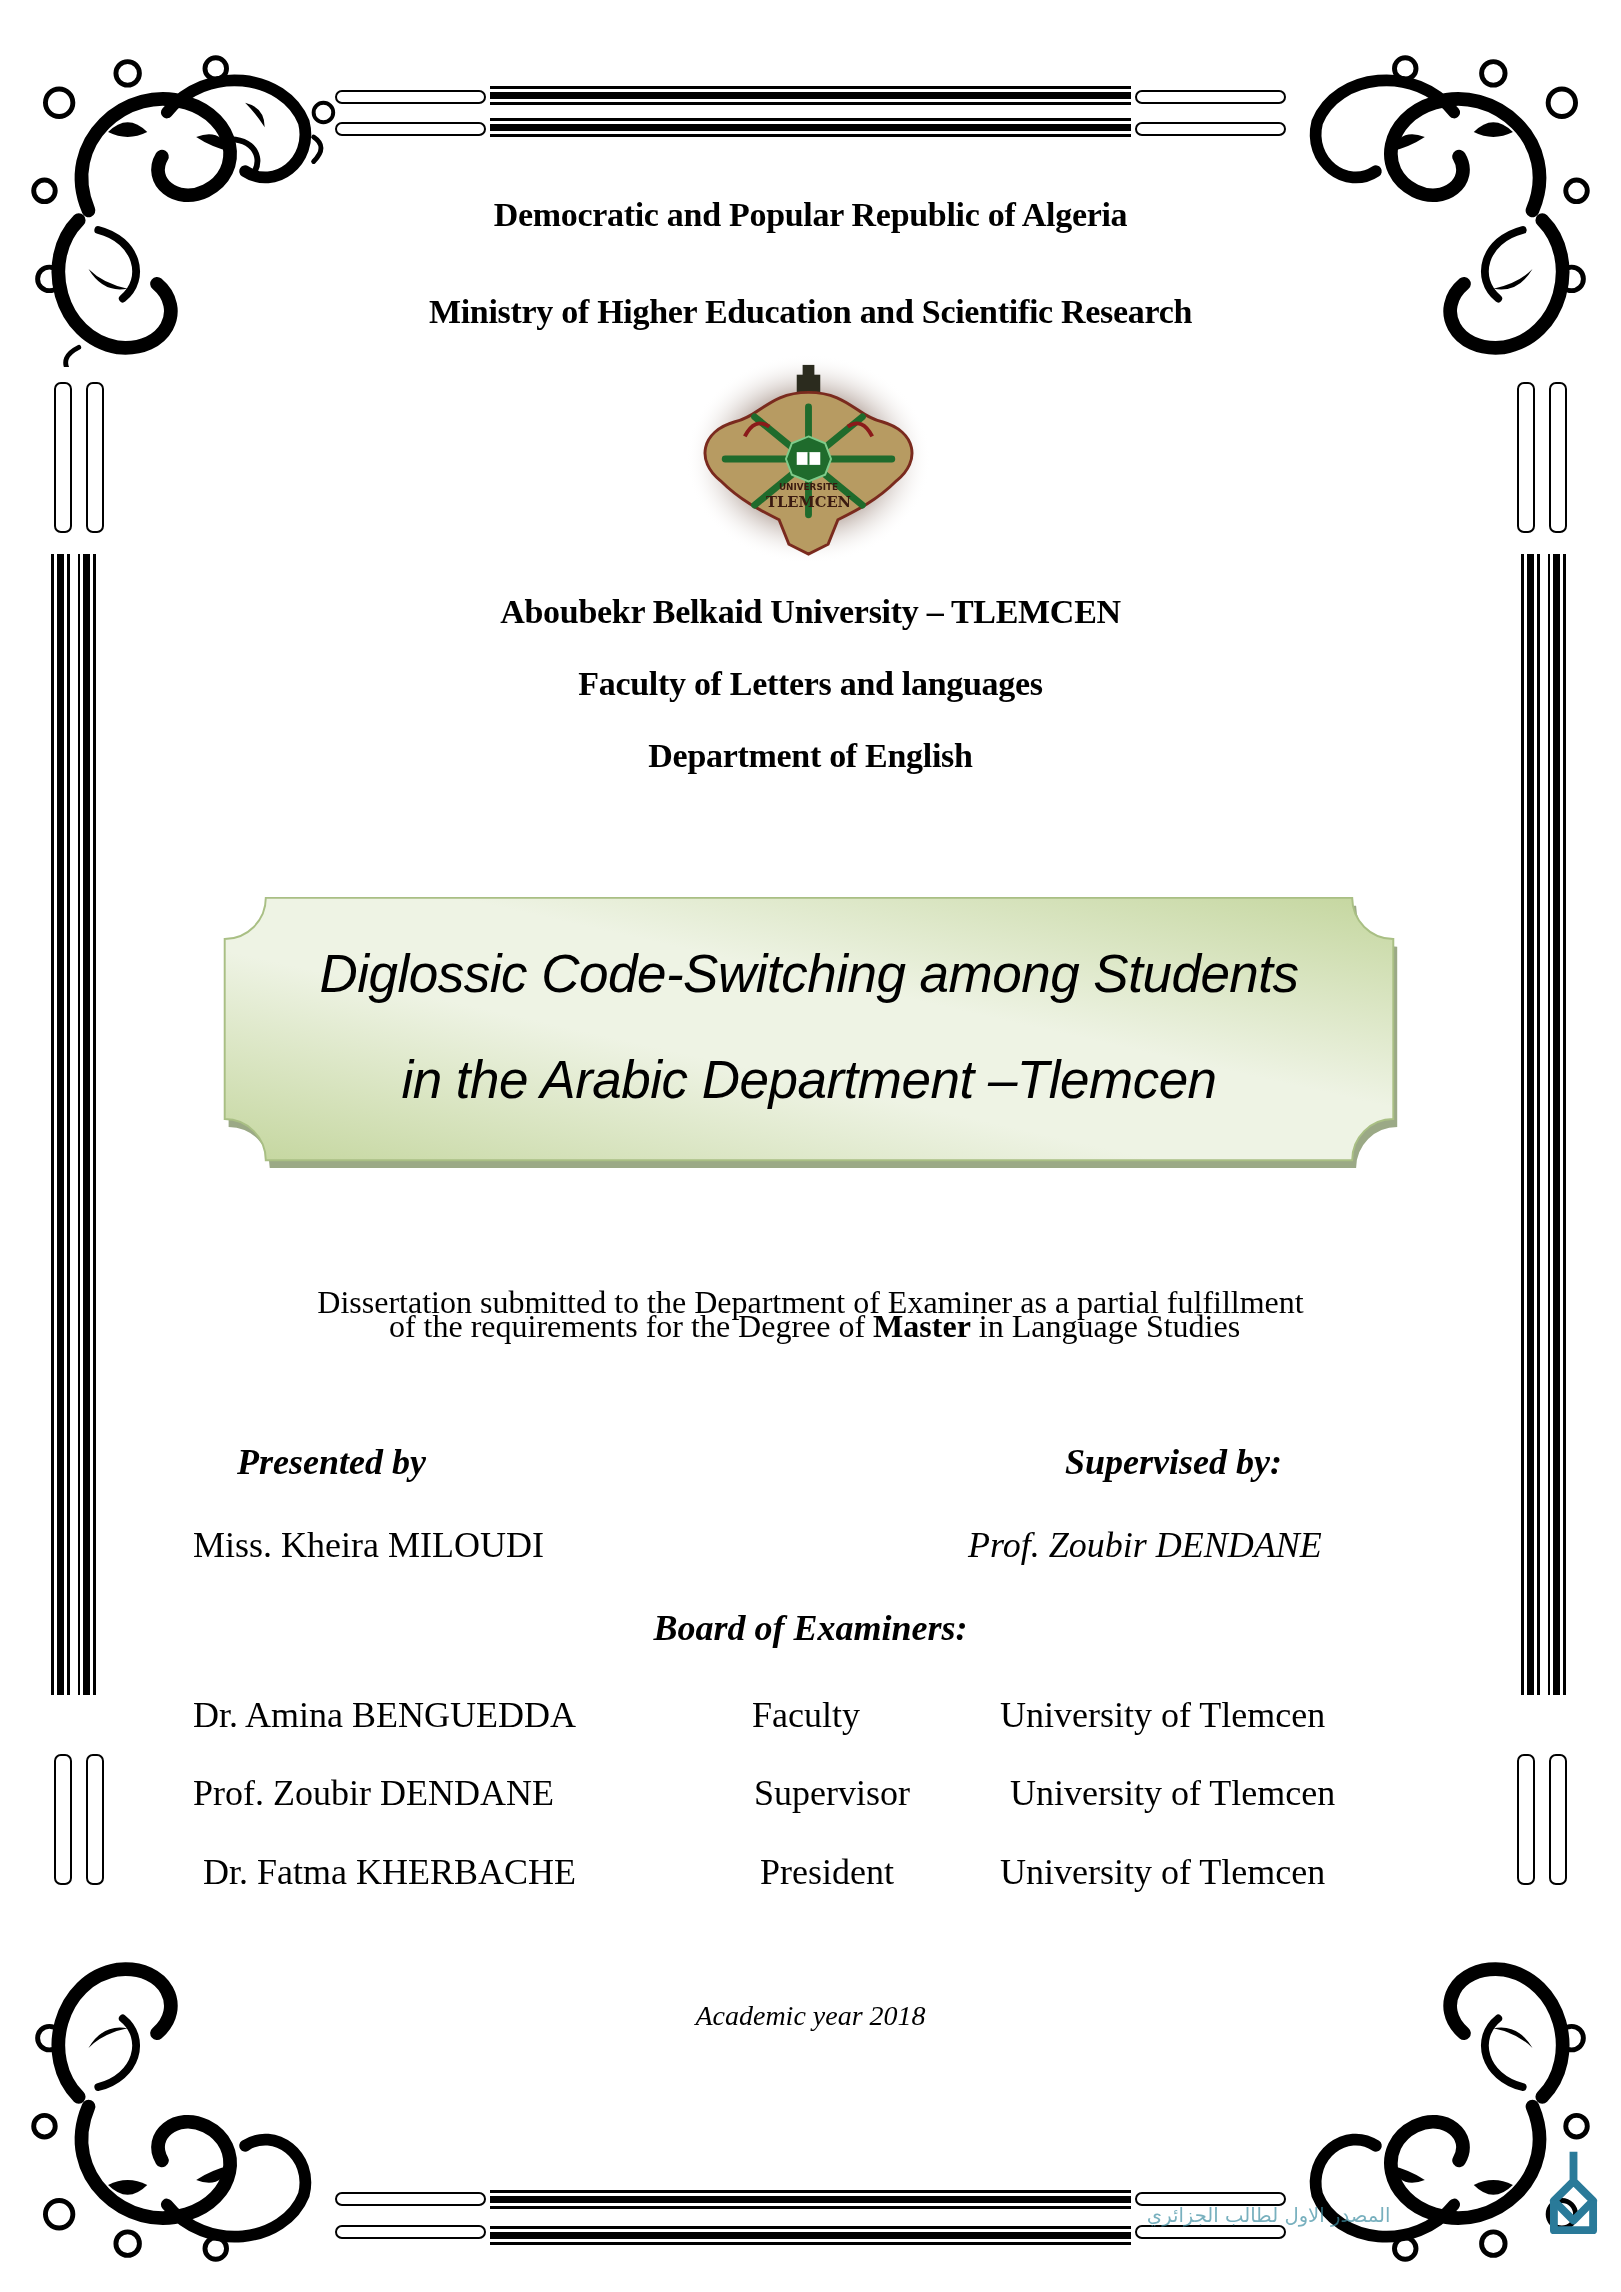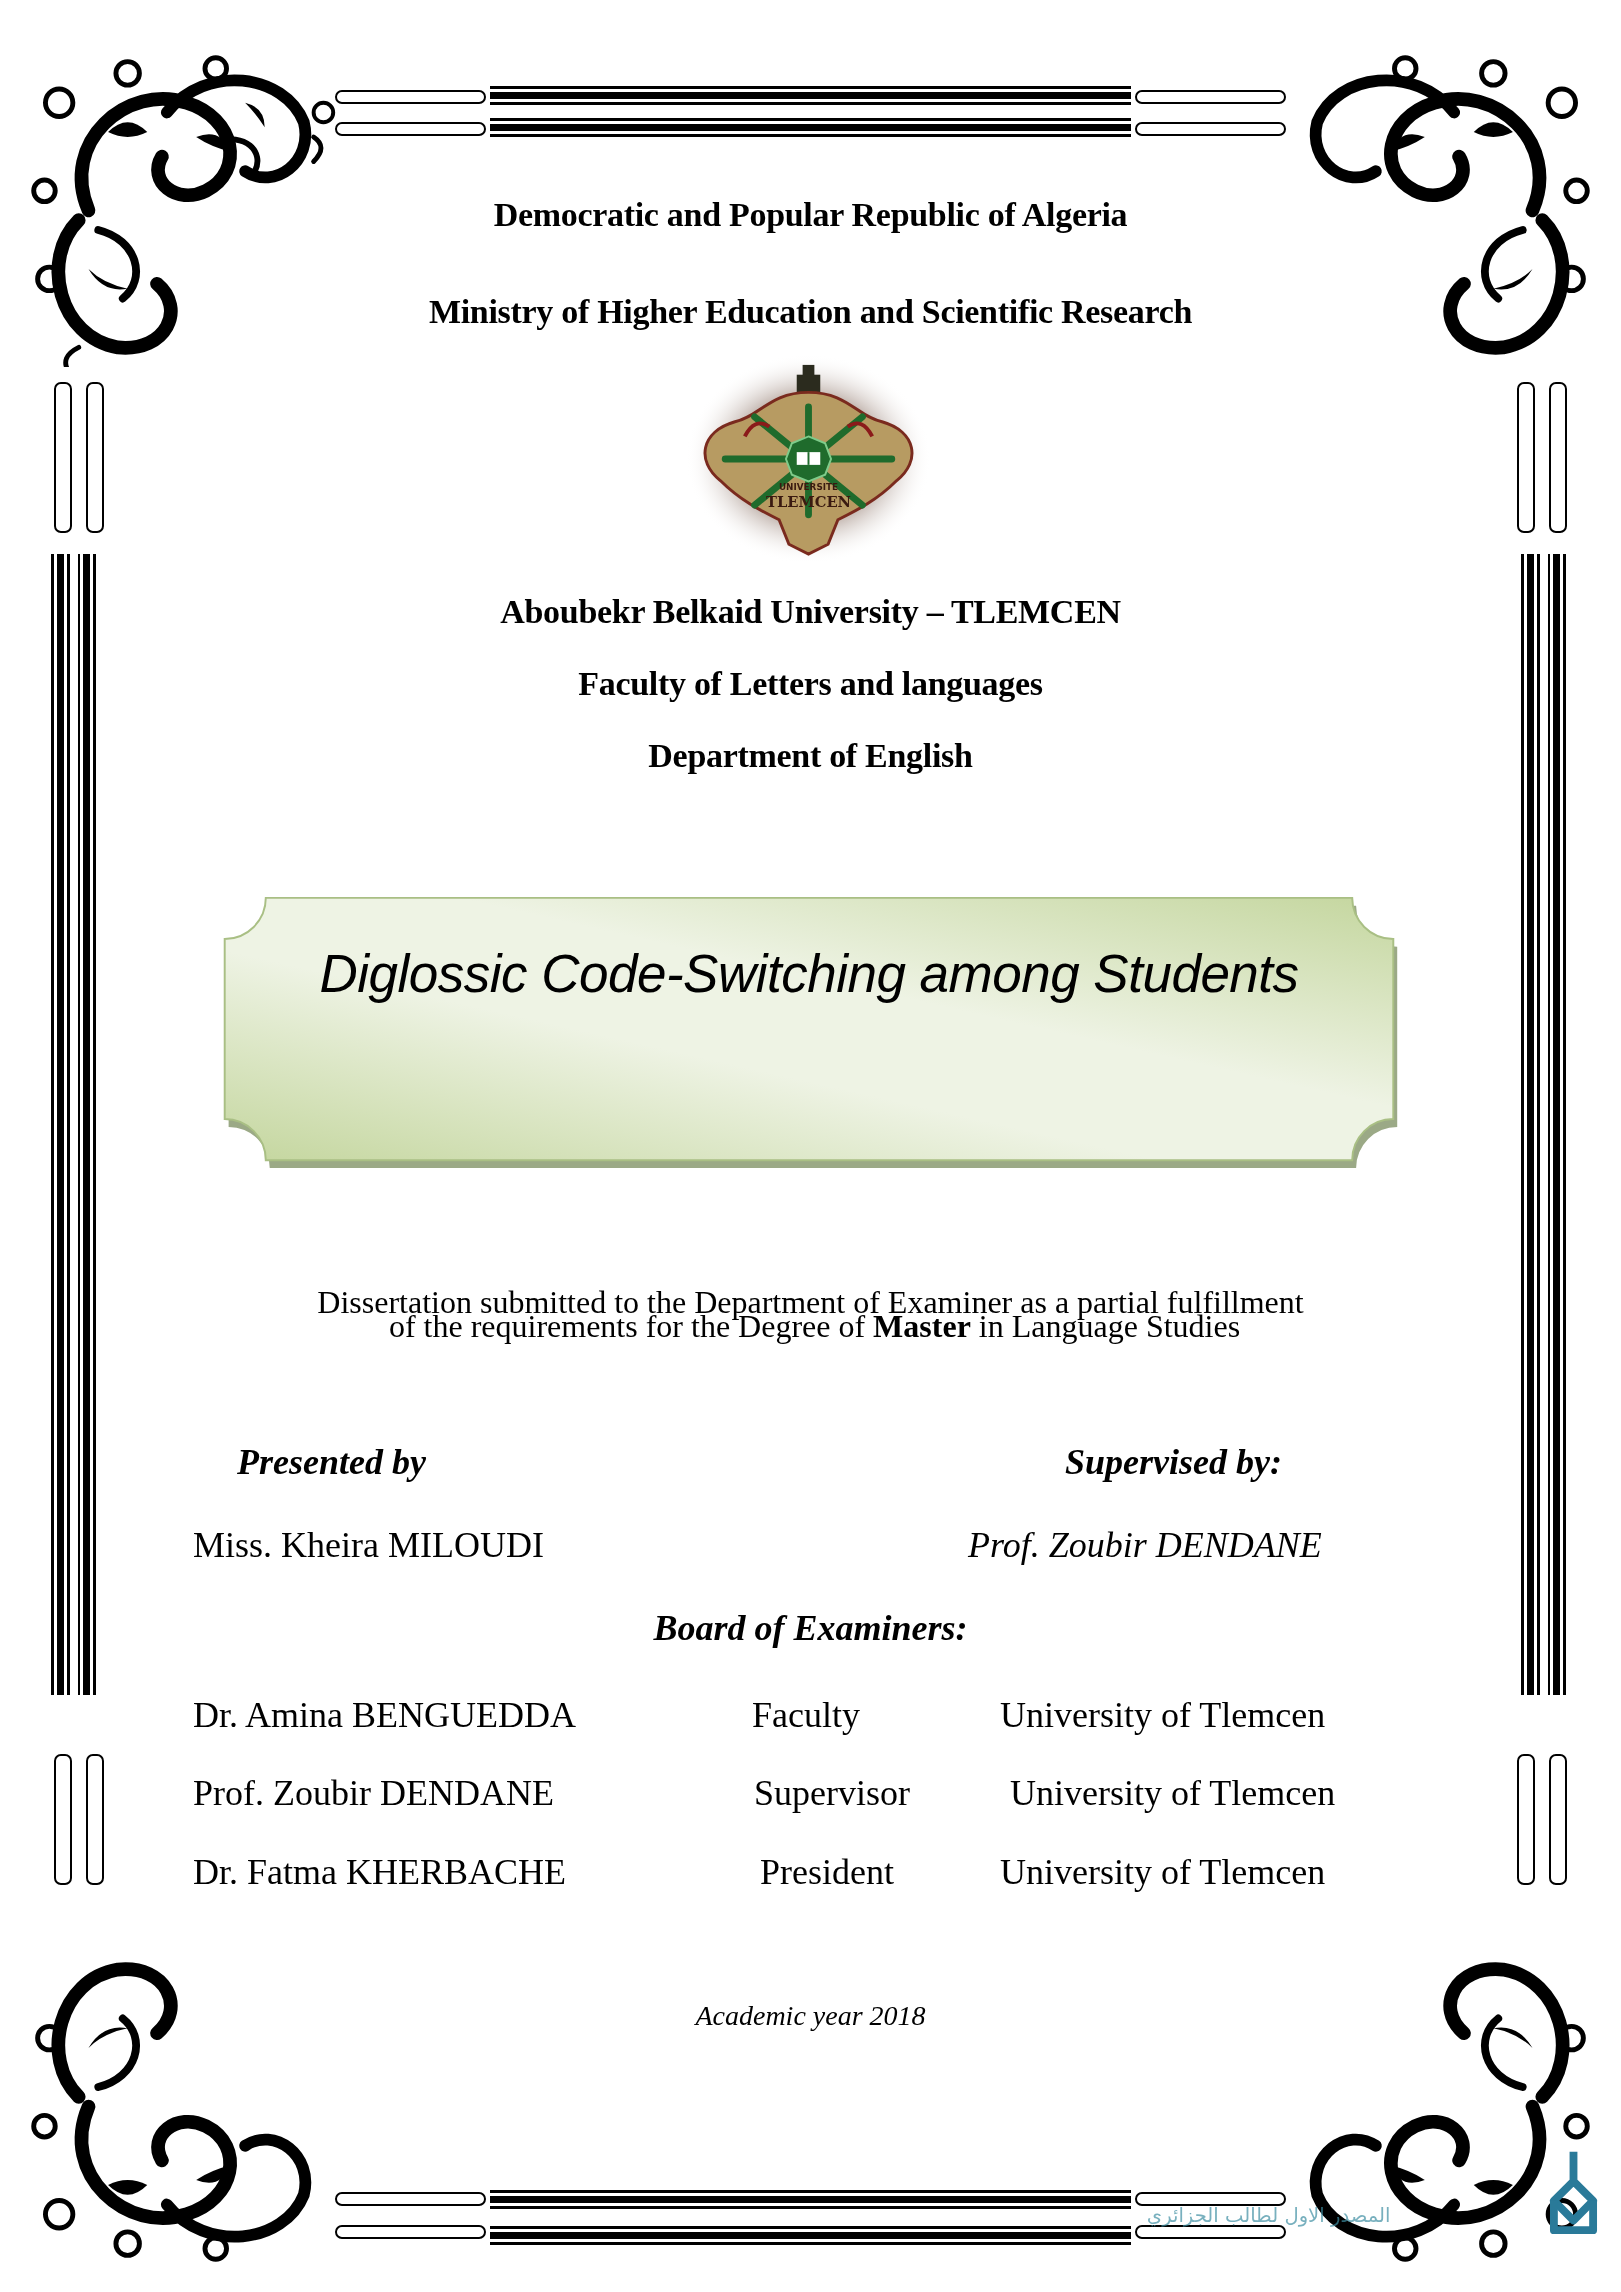--- a/index.html
+++ b/index.html
@@ -228,20 +228,21 @@
         <stop offset="40%" stop-color="#eef3e4"></stop>
         <stop offset="60%" stop-color="#eef3e4"></stop>
         <stop offset="100%" stop-color="#c4d69e"></stop>
       </linearGradient>
     </defs>
     <path d="M6 286 " fill="none"></path>
     <path d="M48 10 L 1158 10 A 42 42 0 0 0 1200 52 L 1200 236 A 42 42 0 0 0 1158 278 L 48 278 A 42 42 0 0 0 6 236 L 6 52 A 42 42 0 0 0 48 10 Z" fill="#9ba986" transform="translate(4,4)"></path>
     <path d="M48 6 L 1158 6 A 42 42 0 0 0 1200 48 L 1200 232 A 42 42 0 0 0 1158 274 L 48 274 A 42 42 0 0 0 6 232 L 6 48 A 42 42 0 0 0 48 6 Z" fill="url(#panelGrad)" stroke="#a9bf84" stroke-width="2"></path>
   </svg>
   <div class="title-text" style="top:51px;">Diglossic Code-Switching among Students</div>
+  <div class="title-text" style="top:157px;">in the Arabic Department –Tlemcen</div>
 </div>
 
 <div class="center-line body-line" style="top:1284px;">Dissertation submitted to the Department of Examiner as a partial fulfillment</div>
 <div class="center-line body-line" style="top:1308px;padding-left:8px;"><span>of the requirements for the Degree of </span><span class="bold">Master</span><span> in Language Studies</span></div>
 
 <div class="row italic-bold" style="left:237px; top:1441px;">Presented by</div>
 <div class="row italic-bold" style="left:1065px; top:1441px;">Supervised by:</div>
 <div class="row plain-lg" style="left:193px; top:1524px;">Miss. Kheira MILOUDI</div>
 <div class="row plain-lg" style="left:968px; top:1524px; font-style:italic;">Prof. Zoubir DENDANE</div>
 
@@ -251,21 +252,21 @@
   <div class="row" style="left:193px; top:1694px;">Dr. Amina BENGUEDDA</div>
   <div class="row" style="left:752px; top:1694px;">Faculty</div>
   <div class="row" style="left:1000px; top:1694px;">University of Tlemcen</div>
 </div>
 <div>
   <div class="row" style="left:193px; top:1772px;">Prof. Zoubir DENDANE</div>
   <div class="row" style="left:754px; top:1772px;">Supervisor</div>
   <div class="row" style="left:1010px; top:1772px;">University of Tlemcen</div>
 </div>
 <div>
-  <div class="row" style="left:193px; top:1851px;">Dr. Fatma KHERBACHE</div>
+  <div class="row" style="left:203px; top:1851px;">Dr. Fatma KHERBACHE</div>
   <div class="row" style="left:760px; top:1851px;">President</div>
   <div class="row" style="left:1000px; top:1851px;">University of Tlemcen</div>
 </div>
 
 <div class="center-line" style="top:2000px; font-size:28px; font-style:italic;">Academic year 2018</div>
 
 <div class="watermark">
   <div class="wm-sub">المصدر الاول لطالب الجزائري</div>
   <svg style="position:absolute; left:402px; top:4.9px;" width="69" height="98" viewBox="0 0 70 100">
     <g fill="none" stroke="#2a7a99" stroke-width="8" stroke-linejoin="round">

